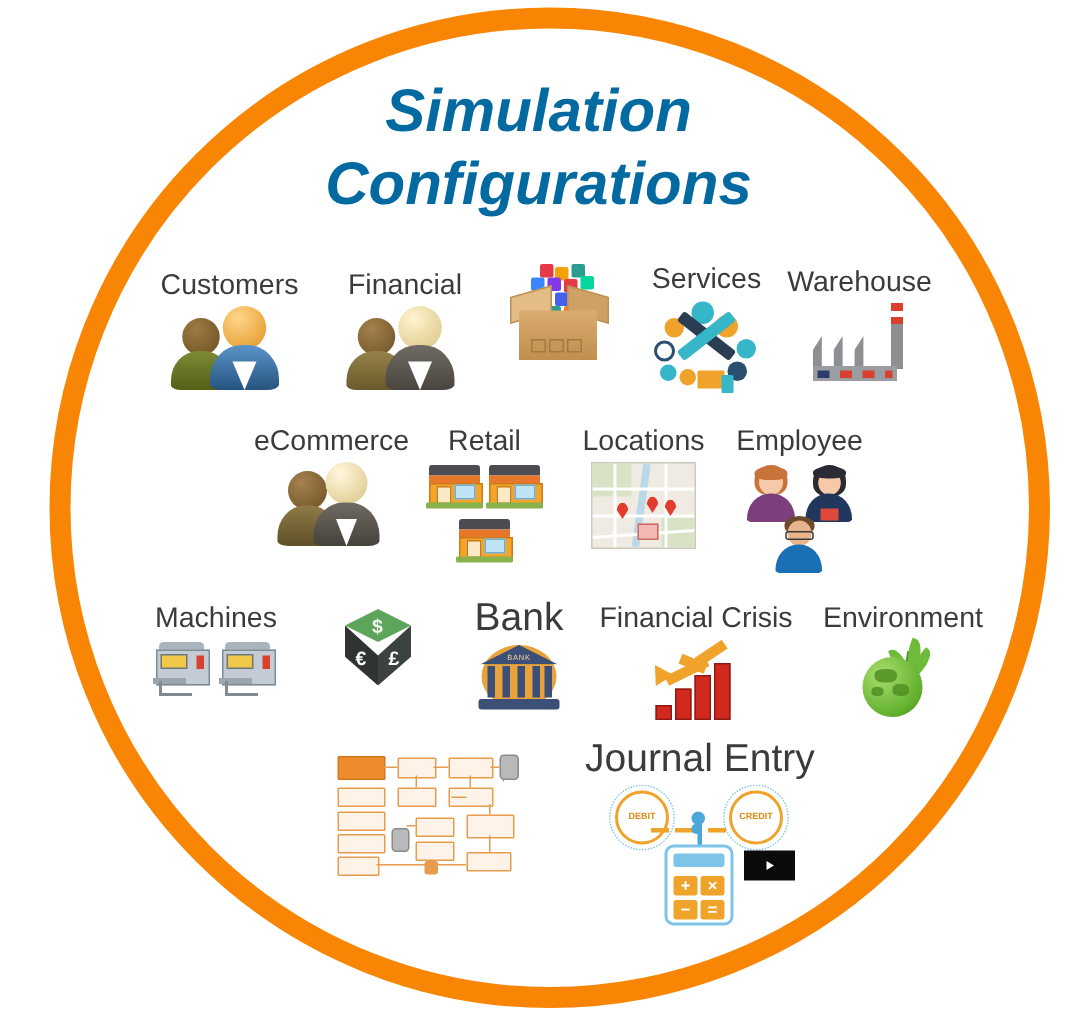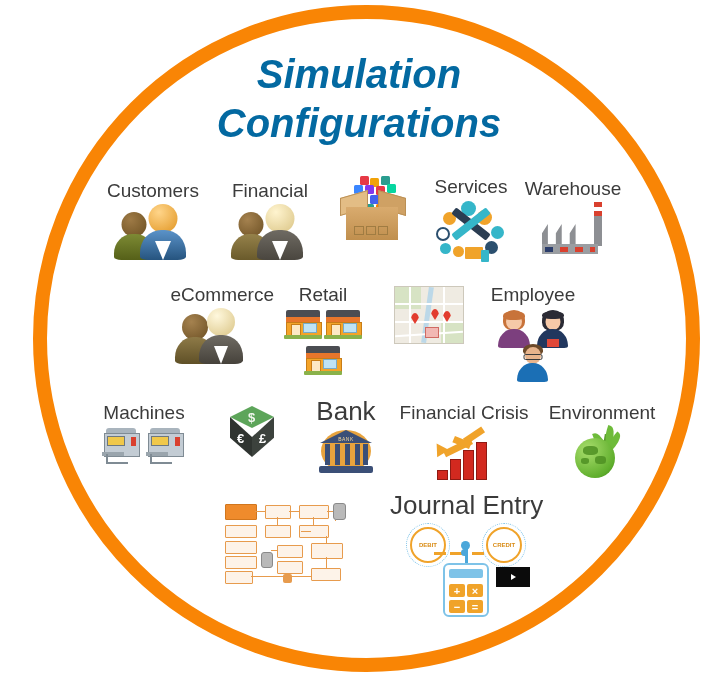--- a/index.html
+++ b/index.html
@@ -325,21 +325,21 @@
       <div class="f-stack" style="background:linear-gradient(180deg,#d9402e 0 5px,#ffffff 5px 9px,#d9402e 9px 14px,#8d8f93 14px 100%);"></div>
       <div class="f-saw"></div>
       <div class="f-base"></div>
       <div class="f-win" style="left:5px;  background:#2b3d6b;"></div>
       <div class="f-win" style="left:20px; background:#d9402e;"></div>
       <div class="f-win" style="left:35px; background:#d9402e;"></div>
       <div class="f-win" style="left:50px; width:5px; background:#d9402e;"></div>
     </div>
   </div>
 
-  <div class="item" style="left:148px; top:284px; width:126px;text-align:right;">
+  <div class="item" style="left:158px; top:284px; width:126px;">
     <div class="item-label">eCommerce</div>
     <div class="item-icon people ic" style="width:72px;height:56px;">
       <div class="p-fig" style="left:0; width:40px; height:50px;">
         <div class="p-head" style="top:0; width:26px; height:26px; background:radial-gradient(circle at 36% 30%,#a5824f,#6b4f23);"></div>
         <div class="p-body" style="height:27px; background:linear-gradient(180deg,#8e7a47,#5f5027);"></div>
       </div>
       <div class="p-fig" style="left:24px; width:44px; height:56px;">
         <div class="p-head" style="top:0; width:28px; height:28px; background:radial-gradient(circle at 36% 28%,#fff8dd,#d9c383);"></div>
         <div class="p-body" style="height:29px; background:linear-gradient(180deg,#6f6b63,#46423b);"></div>
         <div style="position:absolute;bottom:0;left:50%;transform:translateX(-50%);width:0;height:0;border-left:7px solid transparent;border-right:7px solid transparent;border-top:18px solid #ffffff;"></div>
@@ -371,20 +371,21 @@
           <div class="st-awn"></div>
           <div class="st-body"></div>
         <div class="st-door"></div>
           <div class="st-win"></div>
           <div class="st-grnd"></div>
       </div>
     </div>
   </div>
 
   <div class="item" style="left:378px; top:284px; width:102px;">
+    <div class="item-label">Locations</div>
     <div class="item-icon mapico ic">
       <div class="mp-green" style="left:0; top:0; width:26px; height:22px;"></div>
       <div class="mp-green" style="right:0; bottom:0; width:22px; height:20px;"></div>
       <div class="mp-water" style="left:30px; top:0; width:5px; height:56px; transform:rotate(8deg);"></div>
       <div class="mp-road" style="left:0; top:16px; width:68px; height:2px;"></div>
       <div class="mp-road" style="left:0; top:34px; width:68px; height:2px;"></div>
       <div class="mp-road" style="left:14px; top:0; width:2px; height:56px;"></div>
       <div class="mp-road" style="left:48px; top:0; width:2px; height:56px;"></div>
       <div class="mp-road" style="left:0; top:46px; width:68px; height:2px; transform:rotate(-4deg);"></div>
       <div class="mp-pin" style="left:16px; top:26px;"></div>

